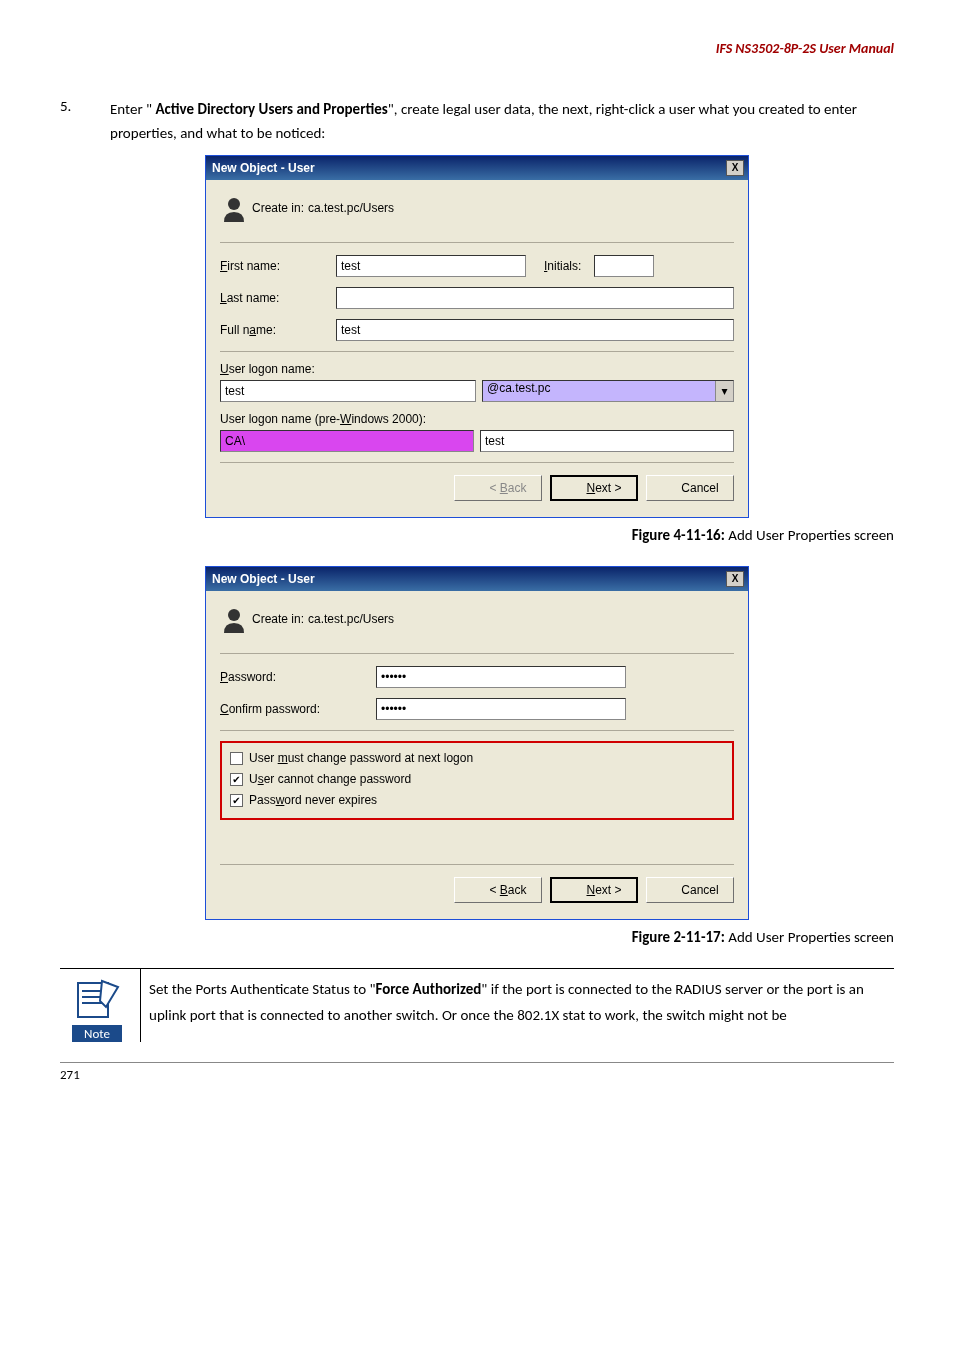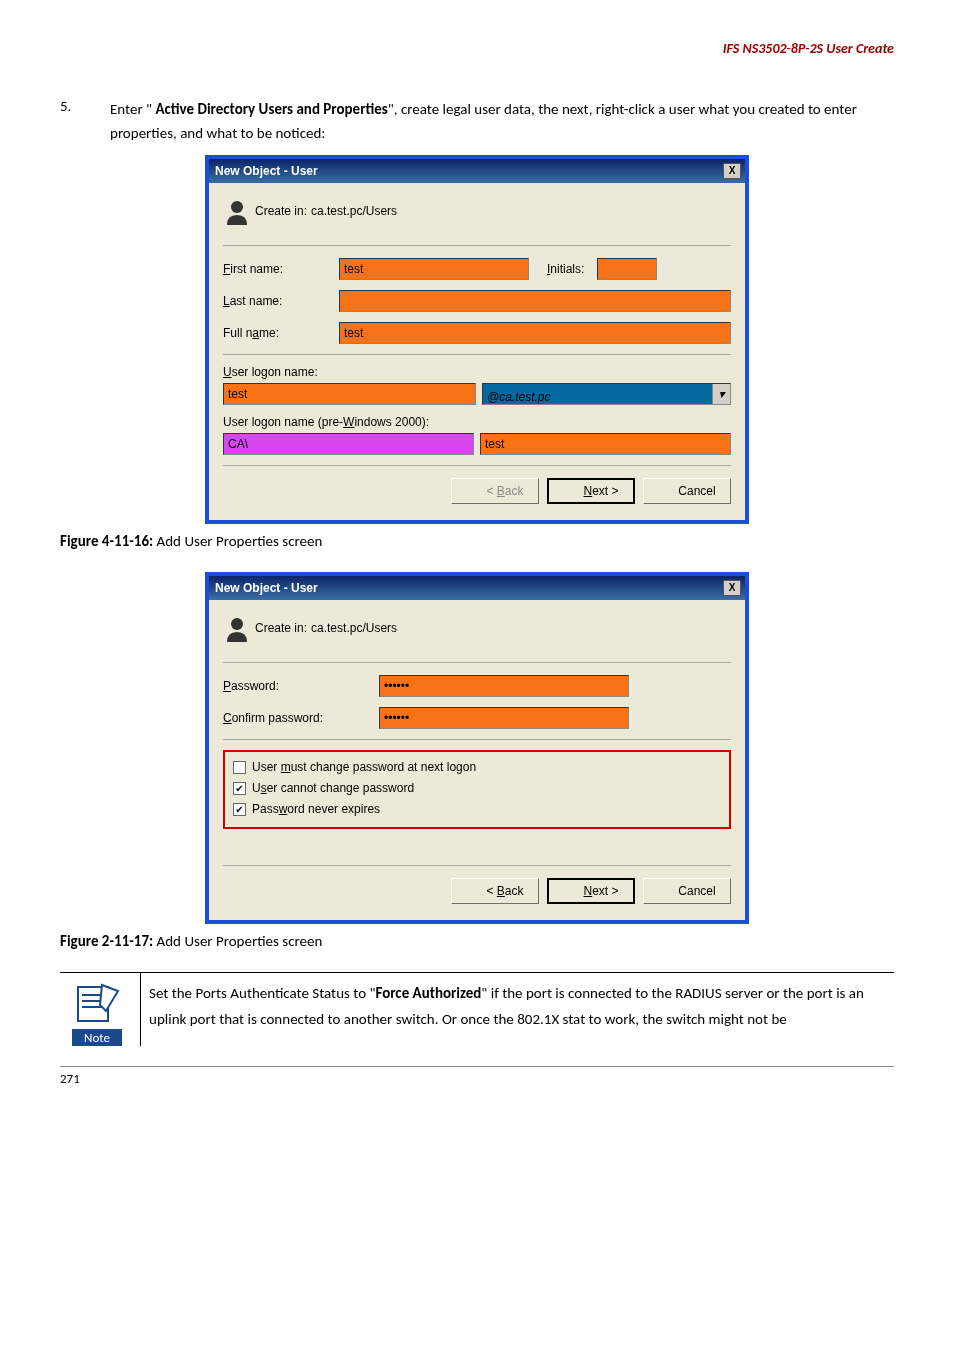--- a/index.html
+++ b/index.html
@@ -24,21 +24,21 @@
     gap: 20px;
     margin-bottom: 10px;
   }
   .step-num { width: 30px; }
   .step-text { flex: 1; line-height: 1.6; }
   .bold { font-weight: bold; }
   .dialog {
     width: 544px;
     margin: 10px auto 8px auto;
     background: #ece9d8;
-    border: 4px solid #1d4ed8;
+    border: 1px solid #1d4ed8;
     font-family: Tahoma, sans-serif;
     font-size: 12px;
   }
   .titlebar {
     background: linear-gradient(#0a246a, #3a6ea5);
     color: #fff;
     font-weight: bold;
     padding: 4px 4px 4px 6px;
     display: flex;
     justify-content: space-between;
@@ -73,35 +73,34 @@
   .field-row {
     display: flex;
     align-items: center;
     margin-bottom: 10px;
     gap: 6px;
   }
   .field-label { width: 110px; }
   .field-label-short { width: 44px; }
   input.text-input, .text-input {
     border: 1px inset #888;
-    background: #f97316;
+    background: #ffffff;
     height: 22px;
     padding: 0 4px;
     font-family: Tahoma, sans-serif;
     font-size: 12px;
   }
   .dropdown {
     border: 1px inset #888;
-    background: #0369a1;
+    background: #c4b5fd;
     height: 22px;
     display: flex;
-    align-items: flex-end;
+    align-items: flex-start;
     padding: 0 0 0 4px;
     position: relative;
-    font-style: italic;
   }
   .dropdown-arrow {
     width: 18px; height: 20px;
     background: #d4d0c8;
     border-left: 1px solid #888;
     position: absolute;
     right: 0; top: 0;
     display: flex; align-items: center; justify-content: center;
   }
   .section-sep { border-top: 1px solid #aca899; margin: 6px 0 10px 0; }
@@ -114,42 +113,42 @@
   .chk {
     width: 13px; height: 13px;
     border: 1px solid #666;
     background: #fff;
     display: flex; align-items: center; justify-content: center;
     font-size: 10px;
   }
   .red-box {
     border: 2px solid #d00000;
     padding: 8px 8px 4px 8px;
-    margin-bottom: 10px;
+    margin-bottom: 18px;
   }
   .dlg-buttons {
     border-top: 1px solid #aca899;
     padding: 12px 0 10px 0;
     display: flex;
     justify-content: flex-end;
     gap: 8px;
   }
   .win-btn {
     width: 88px; height: 26px;
     background: #ece9d8;
     border-top: 1px solid #fff; border-left: 1px solid #fff;
     border-right: 1px solid #707070; border-bottom: 1px solid #707070;
     font-family: Tahoma, sans-serif;
     font-size: 12px;
     text-align: center; line-height: 24px; padding-left: 20px;
   }
   .win-btn.disabled { color: #888; }
   .win-btn.default { border: 2px solid #000; line-height: 22px; }
   .caption {
-    text-align: left;
+    text-align: right;
     margin: 6px 0 22px 0;
     font-size: 15px;
   }
   .note-table {
     display: flex;
     border-top: 1px solid #000;
     margin-top: 8px;
   }
   .note-cell-icon {
     width: 80px;
@@ -174,21 +173,21 @@
     font-size: 13px;
     margin-top: 20px;
     border-top: 1px solid #888;
     padding-top: 4px;
   }
   .underline-letter { text-decoration: underline; }
 </style>
 </head>
 <body>
 
-<div class="header-text">IFS  NS3502-8P-2S  User  Create</div>
+<div class="header-text">IFS  NS3502-8P-2S  User  Manual</div>
 
 <div class="step-row">
   <div class="step-num">5.</div>
   <div class="step-text">
     <span>Enter " </span><span class="bold">Active Directory Users and Properties</span><span>", create legal user data, the next, right-click a user what you created to enter properties, and what to be noticed:</span>
   </div>
 </div>
 
 <div class="dialog">
   <div class="titlebar">

